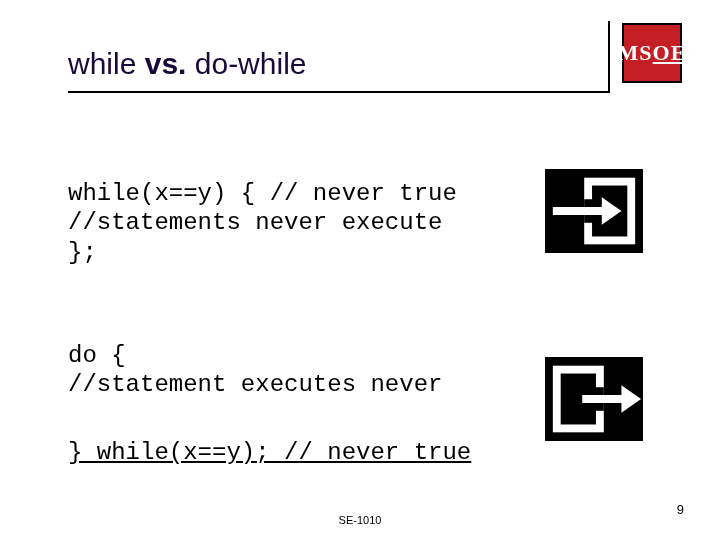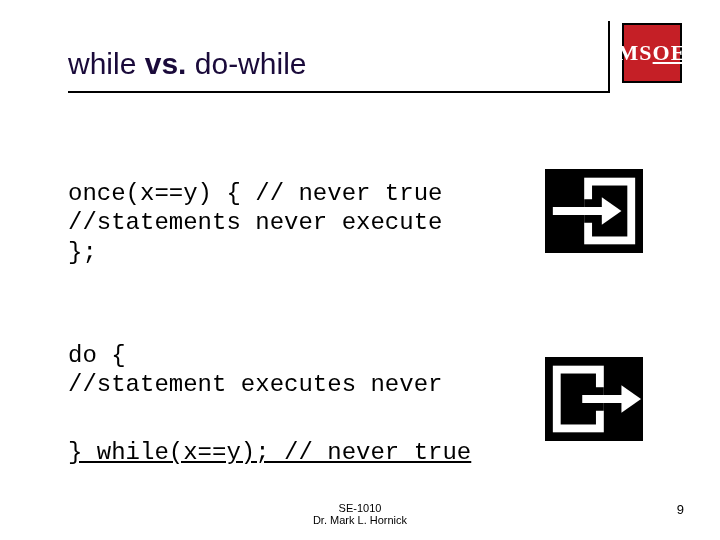--- a/index.html
+++ b/index.html
@@ -120,21 +120,21 @@
     <span>while </span><span class="vs">vs.</span><span> do-while</span>
   </div>
   <div class="rule"></div>
 
   <div class="logo-vline"></div>
   <div class="logo">
     <div class="row">MS</div>
     <div class="row"><span class="u">OE</span></div>
   </div>
 
-  <div class="code while1">once(x==y) { // never true
+  <div class="code while1">while(x==y) { // never true
 //statements never execute
 };</div>
   <div class="code do1">do {
 //statement executes never</div>
   <div class="code do2">} while(x==y); // never true</div>
 
   <div class="icon icon1">
     <svg viewBox="0 0 100 84">
       <rect x="0" y="0" width="100" height="84" fill="#000"></rect>
       <rect x="44" y="12" width="44" height="60" fill="none" stroke="#fff" stroke-width="8"></rect>
@@ -149,16 +149,15 @@
       <rect x="0" y="0" width="100" height="84" fill="#000"></rect>
       <rect x="12" y="12" width="44" height="60" fill="none" stroke="#fff" stroke-width="8"></rect>
       <rect x="44" y="30" width="16" height="24" fill="#000"></rect>
       <line x1="38" y1="42" x2="84" y2="42" stroke="#fff" stroke-width="8"></line>
       <polygon points="78,28 98,42 78,56" fill="#fff"></polygon>
     </svg>
   </div>
 
   <div class="footer">
     <div>SE-1010</div>
-    <div>Dr. Mark L. Hornick</div>
   </div>
   <div class="pagenum">9</div>
 </div>
 
 </body></html>

